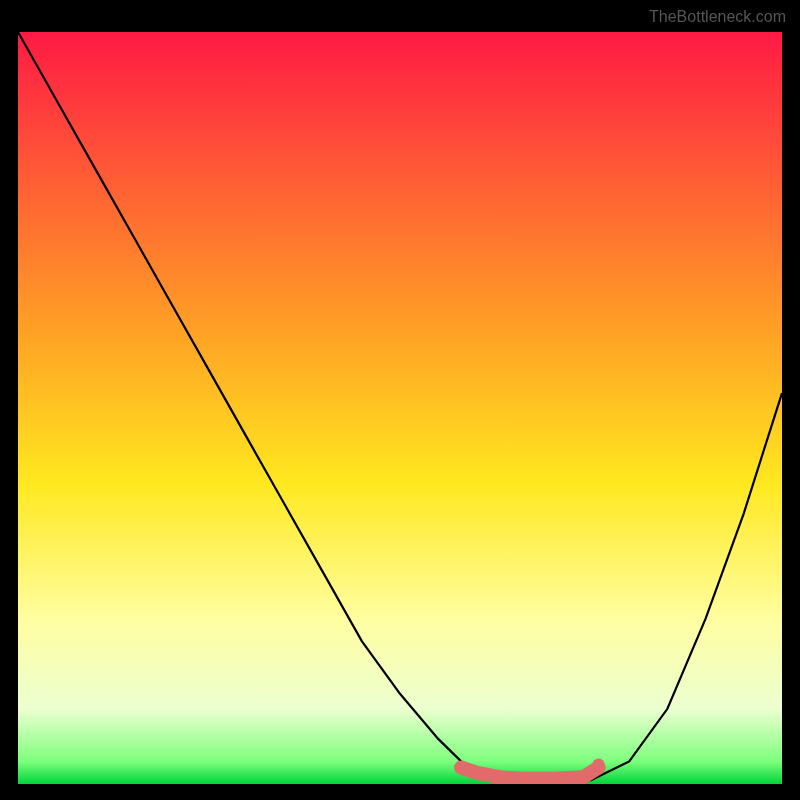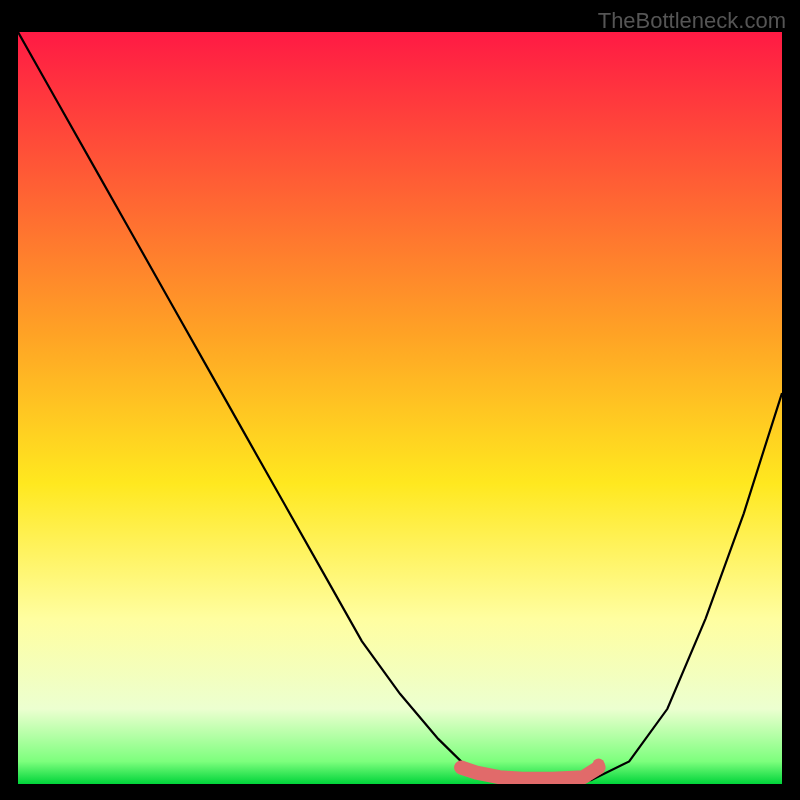--- a/index.html
+++ b/index.html
@@ -9,21 +9,21 @@
     height: 800px;
     background: #000;
     position: relative;
     font-family: Arial, sans-serif;
   }
   .watermark {
     position: absolute;
     top: 8px;
     right: 14px;
     color: #555;
-    font-size: 22px;
+    font-size: 16px;
     font-weight: 500;
     z-index: 10;
     margin-left: 8px;
   }
   .plot-area {
     position: absolute;
     top: 32px;
     left: 18px;
     width: 764px;
     height: 752px;

